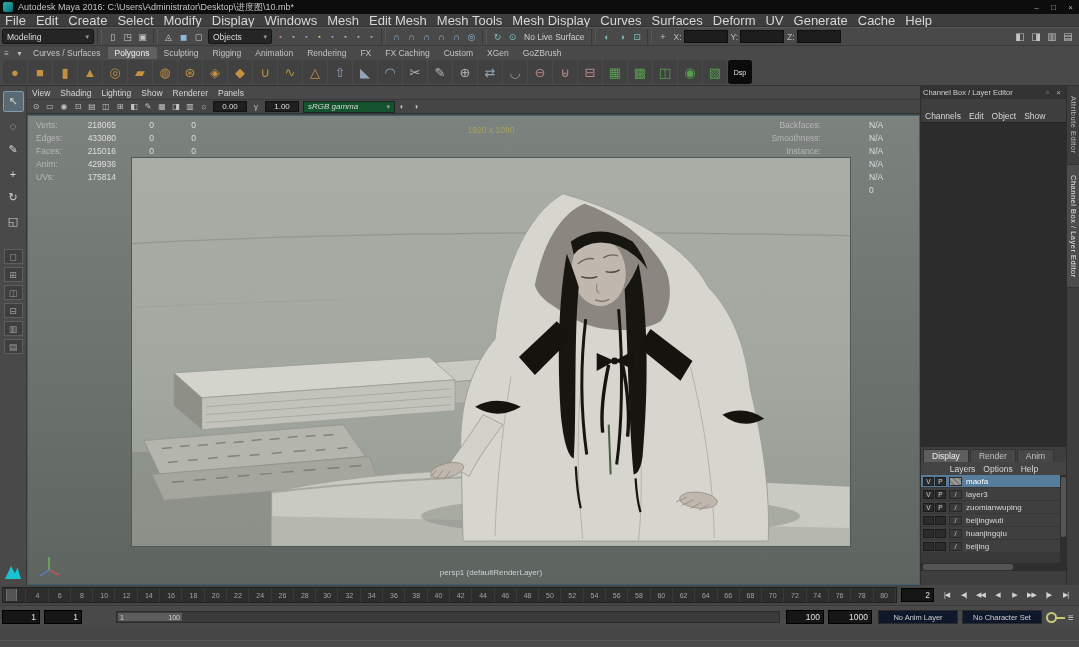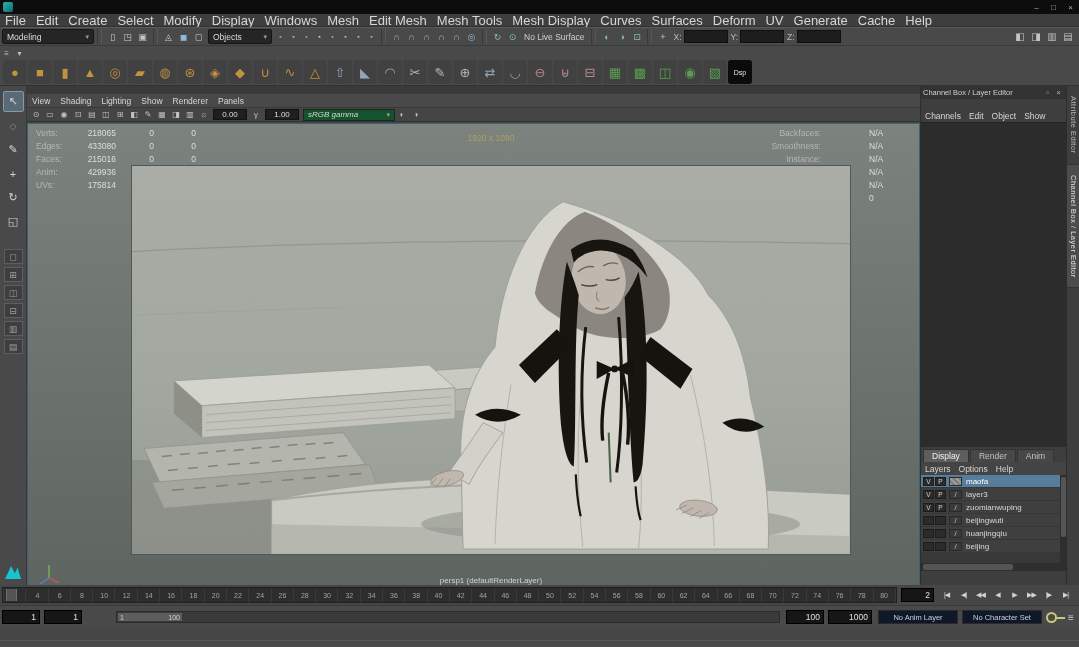--- a/index.html
+++ b/index.html
@@ -50,21 +50,21 @@
 
 
 .toolbox{position:absolute;left:0;top:0;width:27px;height:499px;background:#494949;border-right:1px solid #383838;display:flex;flex-direction:column;align-items:center;padding-top:5px;}
 .tool{width:21px;height:21px;margin-bottom:3px;display:flex;align-items:center;justify-content:center;font-size:11px;color:#d2d2d2;border-radius:2px;}
 .tool.active{background:#5a6a74;border:1px solid #7d9cb0;}
 #layout-icons{margin-top:14px;display:flex;flex-direction:column;align-items:center;}
 .layout-btn{width:19px;height:15px;margin-bottom:3px;border:1px solid #5e5e5e;background:#3e3e3e;color:#9d9d9d;font-size:9px;display:flex;align-items:center;justify-content:center;}
 .maya-logo{margin-top:auto;margin-bottom:6px;width:16px;height:13px;background:#19c2cf;clip-path:polygon(0 100%,38% 0,62% 55%,78% 12%,100% 100%);}
 
 
-.viewport{position:absolute;left:27px;top:8px;width:893px;height:499px;background:#464646;}
+.viewport{position:absolute;left:27px;top:0;width:893px;height:499px;background:#464646;}
 .panel-menus{height:13px;display:flex;align-items:center;background:#494949;}
 .panel-menus .menu-item{font-size:8.5px;}
 .panel-toolbar{height:15px;background:#454545;border-top:1px solid #383838;border-bottom:1px solid #333;display:flex;align-items:center;padding-left:2px;}
 .ptb-icon{width:14px;height:13px;display:flex;align-items:center;justify-content:center;font-size:8px;color:#c3c3c3;}
 .vp-field{width:34px;height:11px;background:#1f1f1f;border:1px solid #121212;color:#dcdcdc;font-size:8px;display:flex;align-items:center;justify-content:center;margin:0 2px;}
 .vp-combo{width:92px;height:12px;background:#14532d;border:1px solid #222;color:#d6d6d6;font-size:8px;display:flex;align-items:center;justify-content:space-between;padding:0 4px;margin-left:2px;font-style:italic;}
 .vp-combo .caret{font-size:7px;color:#9c9c9c;}
 .vp-canvas{position:absolute;left:0;top:29px;width:893px;height:470px;background:linear-gradient(#7c827e,#5e6561);border:1px solid #3f5f72;}
 .hud-left{position:absolute;left:8px;top:2px;}
 .hud-row{display:flex;height:13px;align-items:center;font-size:8.5px;}
@@ -85,21 +85,21 @@
 .dock{position:absolute;left:920px;top:0;width:146px;height:499px;background:#3e3e3e;border-left:1px solid #2d2d2d;}
 .dock-header{height:13px;background:#333;display:flex;align-items:center;font-size:7.5px;color:#cfcfcf;padding:0 2px;}
 .dock-title{flex:1;white-space:nowrap;overflow:hidden;}
 .dock-hbtn{width:11px;text-align:center;font-size:8px;color:#b5b5b5;}
 .cb-menus{height:13px;margin-top:10px;display:flex;align-items:center;}
 .cb-menus .menu-item{font-size:8.5px;padding:0 4px;}
 .cb-empty{position:absolute;left:0;top:36px;width:146px;height:325px;background:#2c2c2c;border-top:1px solid #242424;}
 .le-tabs{position:absolute;left:0;top:361px;width:146px;height:15px;background:#3e3e3e;display:flex;align-items:flex-end;padding-left:2px;}
 .le-tab{font-size:8.5px;color:#c2c2c2;padding:1px 8px;background:#474747;border:1px solid #333;border-bottom:none;margin-right:1px;border-radius:2px 2px 0 0;}
 .le-tab.active{background:#5e5e5e;color:#efefef;}
-.le-menus{position:absolute;left:0;top:376px;width:146px;height:13px;display:flex;align-items:center;background:#444;}
+.le-menus{position:absolute;left:0;top:376px;width:146px;height:13px;display:flex;align-items:center;background:#444;justify-content:center;}
 .le-menus .menu-item{font-size:8.5px;padding:0 4px;}
 .le-list{position:absolute;left:0;top:389px;width:146px;height:88px;background:#383838;overflow:hidden;}
 .layer-row{display:flex;align-items:center;height:13px;background:#3f3f3f;border-bottom:1px solid #373737;padding-left:2px;font-size:8px;color:#d8d8d8;}
 .layer-row.selected{background:#567e9c;color:#fff;}
 .chk{width:11px;height:9px;background:#2b2b2b;border:1px solid #1c1c1c;font-size:6.5px;display:flex;align-items:center;justify-content:center;color:#cfcfcf;margin-right:1px;}
 .swatch{width:13px;height:9px;margin:0 2px;background:#3a3a3a;border:1px solid #2a2a2a;font-size:8px;display:flex;align-items:center;justify-content:center;color:#bdbdbd;}
 .layer-row.selected .swatch{background:repeating-linear-gradient(45deg,#9c9c94 0 2px,#80807a 2px 4px);color:#333;}
 .lname{margin-left:2px;white-space:nowrap;}
 .le-vscroll{position:absolute;right:0;top:0;width:7px;height:88px;background:#2e2e2e;}
 .le-vscroll .thumb{position:absolute;left:1px;top:2px;width:5px;height:60px;background:#555;border-radius:2px;}
@@ -138,20 +138,21 @@
 .cmd-icon{position:absolute;right:2px;top:0;width:16px;height:13px;font-size:8px;color:#bdbdbd;display:flex;align-items:center;justify-content:center;}
 .help-line{position:absolute;left:0;top:640px;width:1079px;height:7px;background:#494949;border-top:1px solid #565656;}
 </style>
 </head>
 <body>
 
 <div id="app">
 
   <div class="titlebar">
     <div class="maya-icon"></div>
+    <span class="title-text">Autodesk Maya 2016: C:\Users\Administrator\Desktop\进度图\10.mb*</span>
     <div class="win-btns">
       <span class="win-btn">–</span>
       <span class="win-btn">□</span>
       <span class="win-btn">×</span>
     </div>
   </div>
 
   <div class="menubar" id="menubar">
       <span class="menu-item">File</span>
       <span class="menu-item">Edit</span>
@@ -243,20 +244,33 @@
         <span class="sl-icon" style="color: rgb(195, 195, 195);">◧</span>
         <span class="sl-icon" style="color: rgb(195, 195, 195);">◨</span>
         <span class="sl-icon" style="color: rgb(195, 195, 195);">▥</span>
         <span class="sl-icon" style="color: rgb(195, 195, 195);">▤</span>
       </div>
   </div>
 
   <div class="shelf-tabs">
     <span class="shelf-menu-icon">≡</span>
     <span class="shelf-menu-icon">▾</span>
+    <div style="display:flex;align-items:flex-end;" id="shelf-tab-row">
+        <span class="shelf-tab">Curves / Surfaces</span>
+        <span class="shelf-tab active">Polygons</span>
+        <span class="shelf-tab">Sculpting</span>
+        <span class="shelf-tab">Rigging</span>
+        <span class="shelf-tab">Animation</span>
+        <span class="shelf-tab">Rendering</span>
+        <span class="shelf-tab">FX</span>
+        <span class="shelf-tab">FX Caching</span>
+        <span class="shelf-tab">Custom</span>
+        <span class="shelf-tab">XGen</span>
+        <span class="shelf-tab">GoZBrush</span>
+      </div>
   </div>
 
   <div class="shelf" id="shelf-icons">
       <span class="shelf-icon" style="color: rgb(195, 145, 63);">●</span>
       <span class="shelf-icon" style="color: rgb(195, 145, 63);">■</span>
       <span class="shelf-icon" style="color: rgb(195, 145, 63);">▮</span>
       <span class="shelf-icon" style="color: rgb(195, 145, 63);">▲</span>
       <span class="shelf-icon" style="color: rgb(195, 145, 63);">◎</span>
       <span class="shelf-icon" style="color: rgb(195, 145, 63);">▰</span>
       <span class="shelf-icon" style="color: rgb(195, 145, 63);">◍</span>

